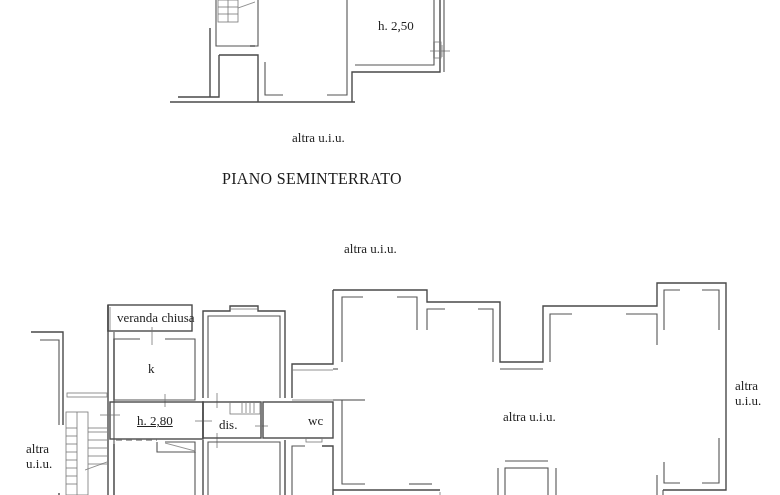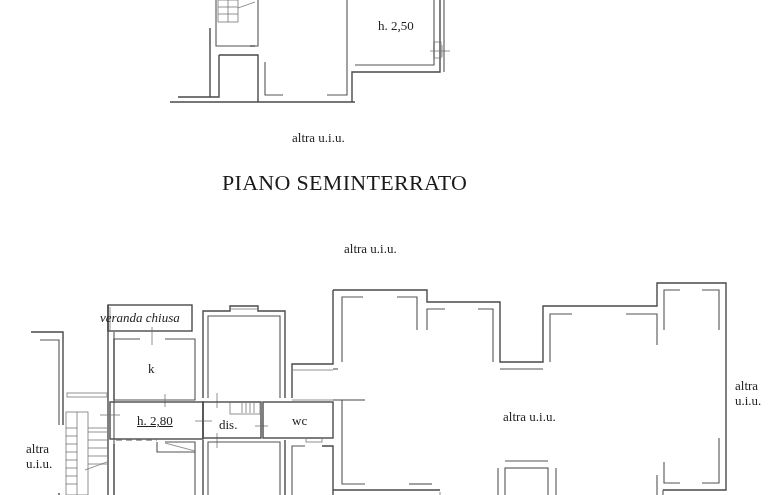--- a/index.html
+++ b/index.html
@@ -3,21 +3,21 @@
 <meta charset="utf-8">
 <style>
   html, body { margin:0; padding:0; background:#fff; }
   body { width:780px; height:495px; overflow:hidden; position:relative; font-family:"Liberation Serif", serif; }
   svg { position:absolute; left:0; top:0; }
   .w { stroke:#4a4a4a; stroke-width:1.4; fill:none; }
   .w2 { stroke:#555; stroke-width:1.1; fill:none; }
   .thin { stroke:#777; stroke-width:0.8; fill:none; }
   .dash { stroke:#555; stroke-width:1.2; fill:none; stroke-dasharray:6 4; }
   .lbl { position:absolute; color:#222; font-size:13px; white-space:nowrap; line-height:13px; }
-  .title { position:absolute; left:222px; top:170px; font-size:22px; color:#1a1a1a; letter-spacing:0.3px; }
+  .title { position:absolute; left:222px; top:170px; font-size:16px; color:#1a1a1a; letter-spacing:0.3px; }
 </style>
 </head>
 <body>
 
 <svg width="780" height="495">
 
   <g>
 
     <g>
       <rect x="218" y="0" width="20" height="22" class="thin"></rect>
@@ -148,22 +148,22 @@
     <line x1="556" y1="468" x2="556" y2="495" class="w2"></line>
   </g>
 </svg>
 
 <div class="lbl" style="left:378px;top:19px;">h. 2,50</div>
 <div class="lbl" style="left:292px;top:131px;">altra u.i.u.</div>
 
 <div class="title">PIANO SEMINTERRATO</div>
 
 <div class="lbl" style="left:344px;top:242px;">altra u.i.u.</div>
-<div class="lbl" style="left:100px;top:311px;font-style:italic;">veranda chiusa</div>
+<div class="lbl" style="left:117px;top:311px;">veranda chiusa</div>
 <div class="lbl" style="left:148px;top:362px;">k</div>
 <div class="lbl" style="left:137px;top:414px;text-decoration:underline;">h. 2,80</div>
 <div class="lbl" style="left:219px;top:418px;">dis.</div>
-<div class="lbl" style="left:292px;top:414px;">wc</div>
+<div class="lbl" style="left:308px;top:414px;">wc</div>
 <div class="lbl" style="left:26px;top:442px;">altra</div>
 <div class="lbl" style="left:26px;top:457px;">u.i.u.</div>
 <div class="lbl" style="left:503px;top:410px;">altra u.i.u.</div>
 <div class="lbl" style="left:735px;top:379px;">altra</div>
 <div class="lbl" style="left:735px;top:394px;">u.i.u.</div>
 
 </body></html>

